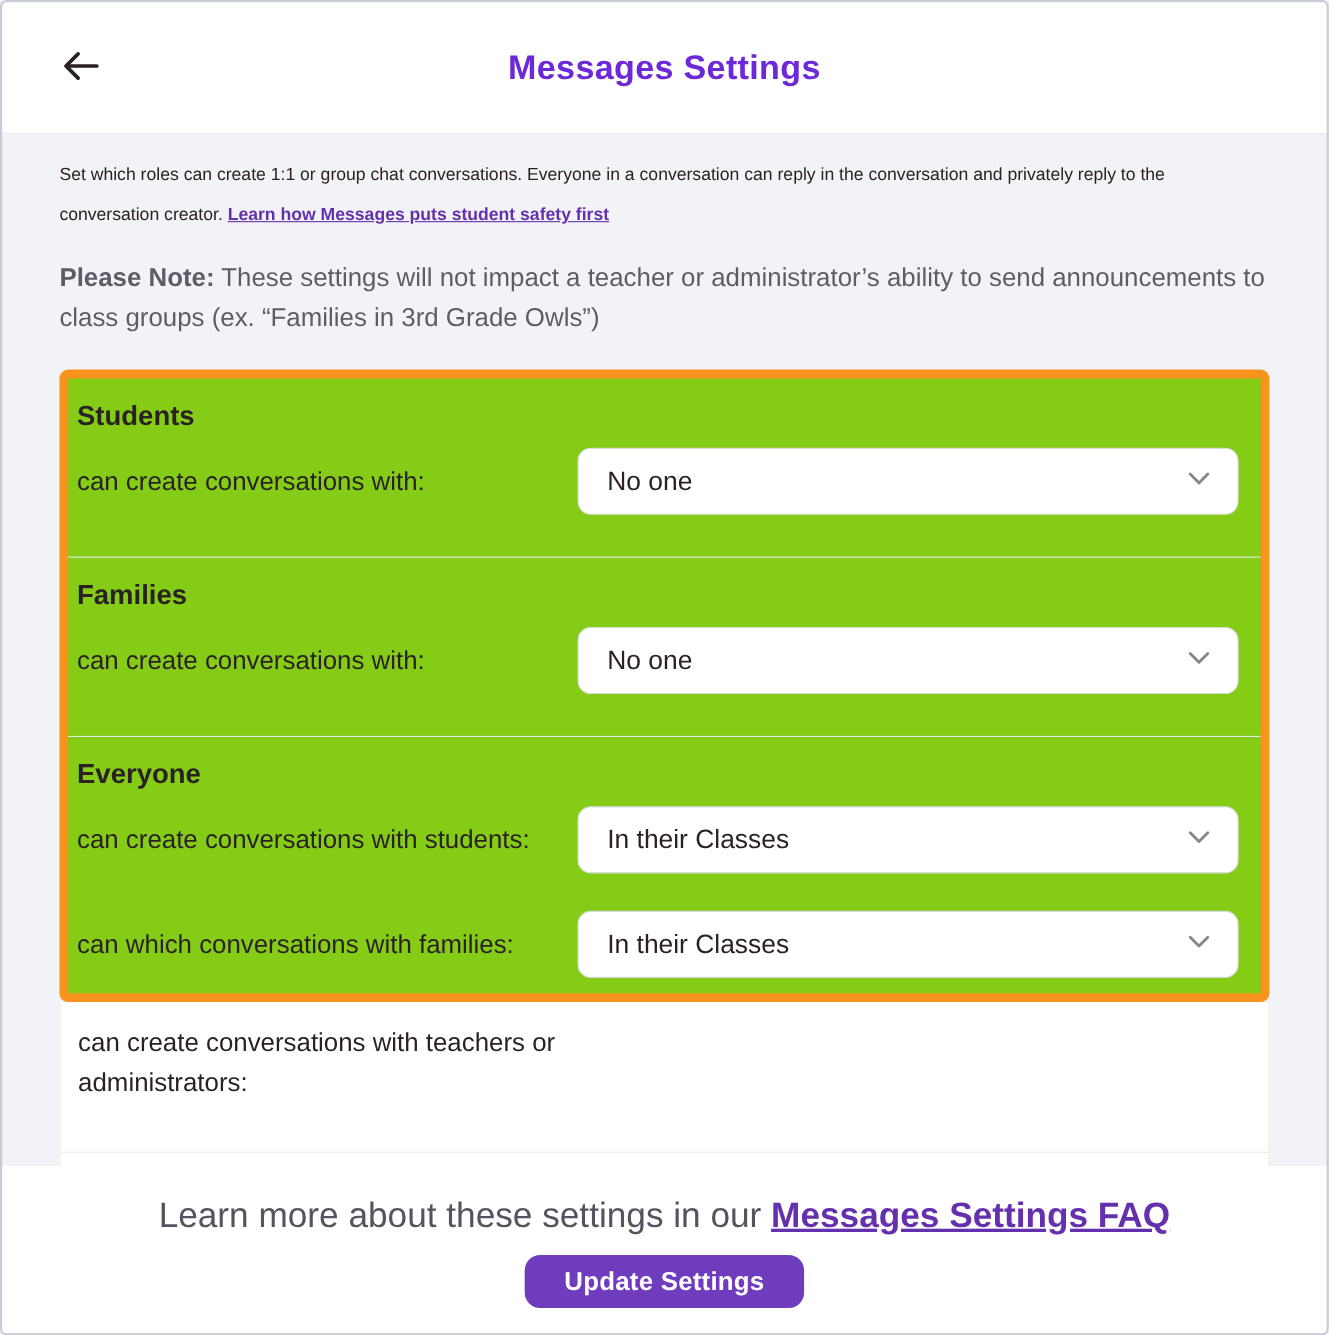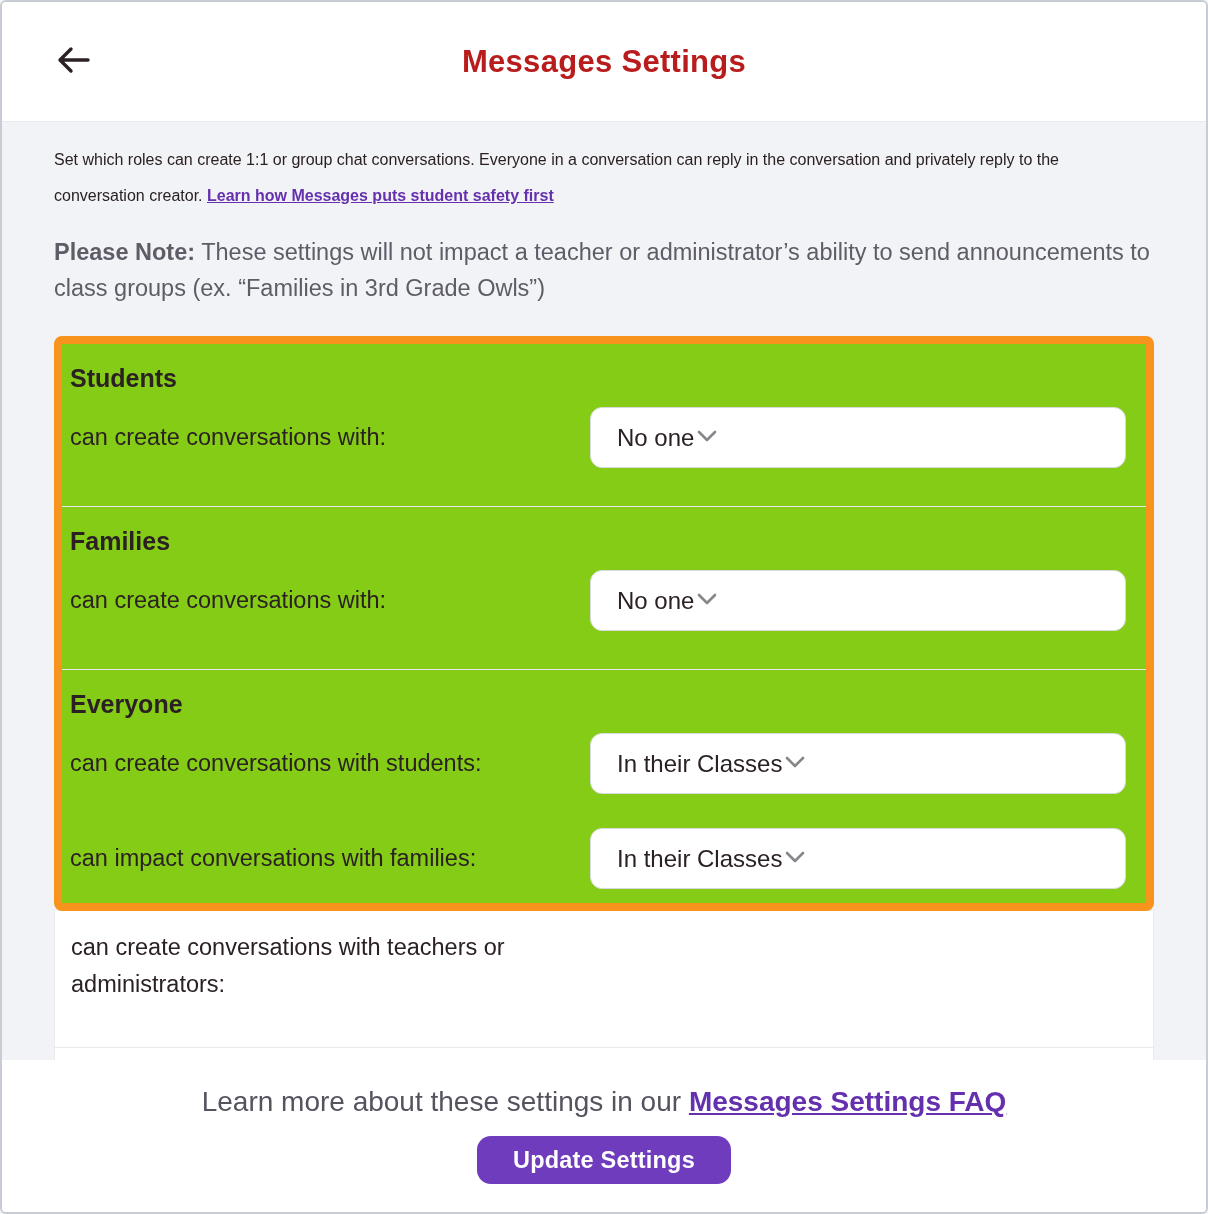--- a/index.html
+++ b/index.html
@@ -35,21 +35,21 @@
     border: none;
     cursor: pointer;
     display: flex;
     align-items: center;
     justify-content: center;
   }
   .page-title {
     font-size: 31px;
     font-weight: 700;
     letter-spacing: 0.3px;
-    color: #b91c1c;
+    color: #6d28d9;
   }
 
   
   .main { padding: 20px 52px 0; }
   .intro {
     font-size: 16px;
     line-height: 36px;
     color: #2b2123;
     margin-bottom: 20px;
   }
@@ -88,28 +88,28 @@
   }
   .row + .row { margin-top: 34px; }
   .row-label {
     flex: 1;
     font-size: 23.5px;
     line-height: 37px;
     color: #2b2123;
     padding-right: 20px;
   }
   .select {
-    width: 536px;
+    width: 601px;
     min-height: 61px;
     background: #ffffff;
     border: 1px solid #d9dadd;
     border-radius: 12px;
     display: flex;
     align-items: center;
-    justify-content: flex-start;
+    justify-content: space-between;
     padding: 0 22px 0 26px;
     cursor: pointer;
     flex-shrink: 0;
   }
   .select-value {
     font-size: 24px;
     font-weight: 500;
     color: #2b2123;
   }
   .divider {
@@ -135,21 +135,21 @@
     height: 152px;
     background: #ffffff;
     display: flex;
     flex-direction: column;
     align-items: center;
     padding-top: 26px;
     gap: 18px;
     z-index: 10;
   }
   .footer-note {
-    font-size: 28px;
+    font-size: 32px;
     color: #56535f;
   }
   .update-btn {
     background: #6e3cbc;
     color: #ffffff;
     border: none;
     border-radius: 14px;
     height: 48px;
     padding: 0 36px;
     font-family: "Liberation Sans", sans-serif;
@@ -224,21 +224,21 @@
           <div class="select">
             <span class="select-value">In their Classes</span>
             <span class="chev">
               <svg width="26" height="26" viewBox="0 0 26 26" fill="none">
                 <path d="M5 9 L13 17 L21 9" stroke="#87878b" stroke-width="2.6" stroke-linecap="round" stroke-linejoin="round" fill="none"></path>
               </svg>
             </span>
           </div>
         </div>
         <div class="row">
-          <div class="row-label">can impact conversations with families:</div>
+          <div class="row-label">can which conversations with families:</div>
           <div class="select">
             <span class="select-value">In their Classes</span>
             <span class="chev">
               <svg width="26" height="26" viewBox="0 0 26 26" fill="none">
                 <path d="M5 9 L13 17 L21 9" stroke="#87878b" stroke-width="2.6" stroke-linecap="round" stroke-linejoin="round" fill="none"></path>
               </svg>
             </span>
           </div>
         </div>
       </div>

